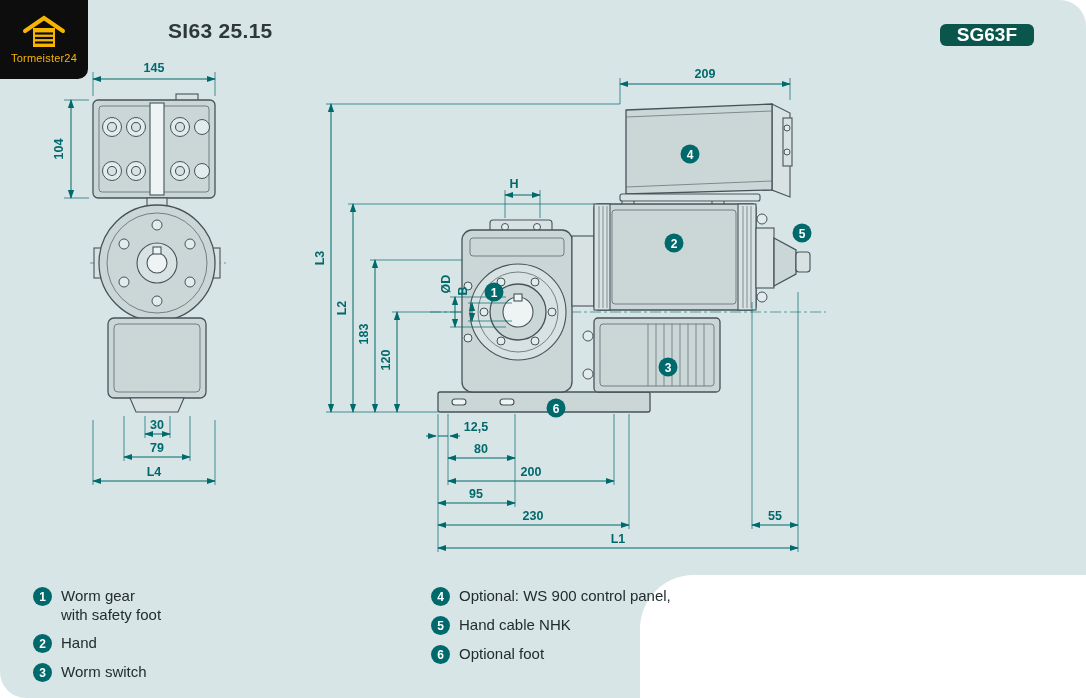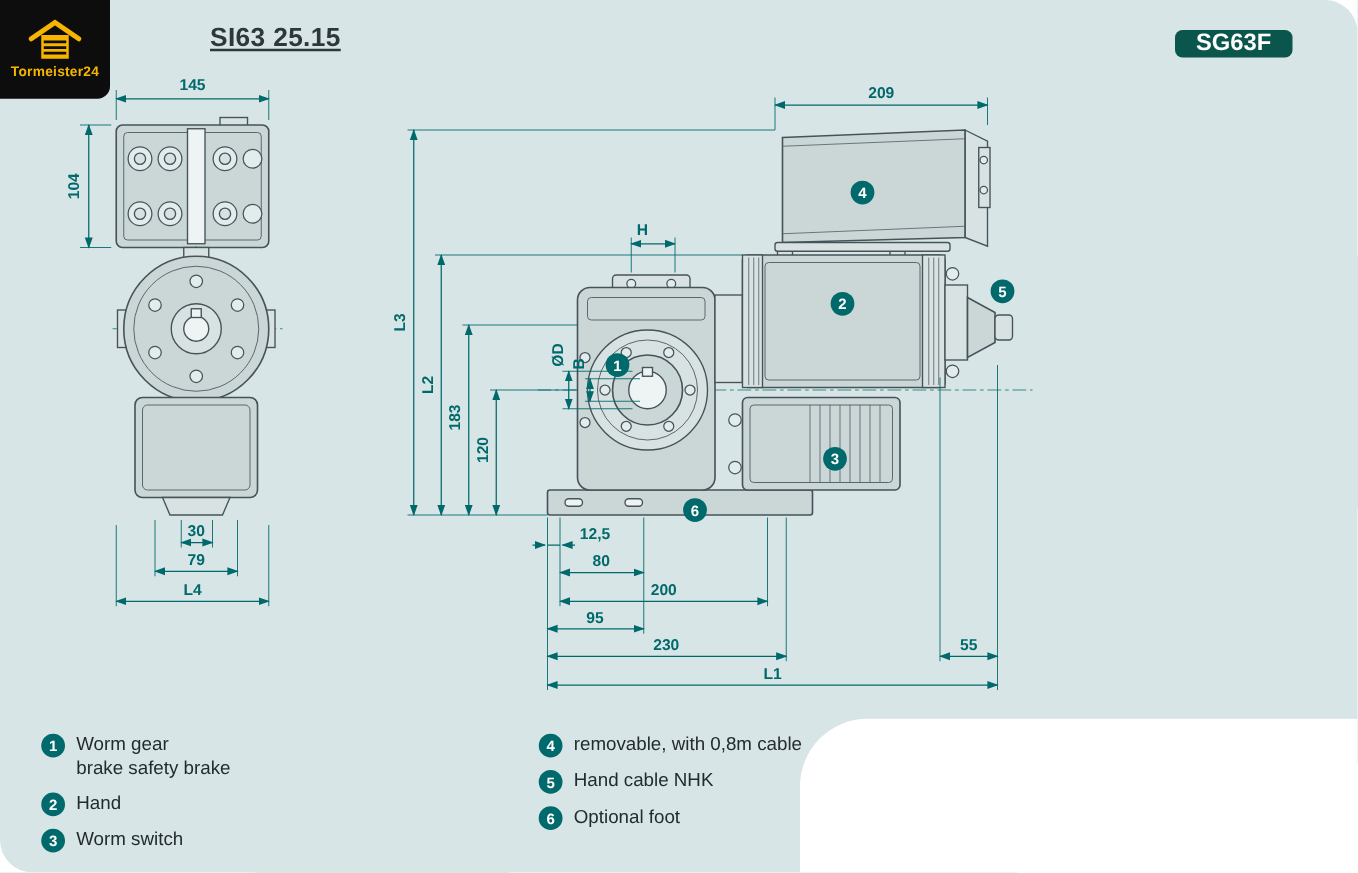--- a/index.html
+++ b/index.html
@@ -4,23 +4,23 @@
 <style>
   html,body{margin:0;padding:0}
   body{width:1086px;height:698px;background:#ffffff;position:relative;overflow:hidden;
        font-family:"Liberation Sans",sans-serif;}
   .sheet{position:absolute;inset:0;background:#d8e5e6;border-radius:26px;}
   .cutout{position:absolute;right:0;bottom:0;width:446px;height:123px;background:#ffffff;
           border-top-left-radius:54px;}
   .logo{position:absolute;left:0;top:0;width:88px;height:79px;background:#0d0d0d;
         border-bottom-right-radius:10px;display:flex;flex-direction:column;align-items:center;
         justify-content:center;z-index:5;}
-  .logo-text{color:#f7b500;font-size:11px;font-weight:700;margin-top:3px;letter-spacing:.2px;}
+  .logo-text{color:#f7b500;font-size:11px;font-weight:400;margin-top:3px;letter-spacing:.2px;}
   .title{position:absolute;left:168px;top:19px;font-size:21px;font-weight:700;color:#2e383b;
-         letter-spacing:.3px;z-index:5;text-decoration:underline;}
+         letter-spacing:.3px;z-index:5;}
   .model-badge{position:absolute;right:52px;top:24px;background:#0a564d;color:#fff;
          font-size:19px;font-weight:700;padding:0 17px;border-radius:6px;z-index:5;}
   .drawing{position:absolute;left:0;top:0;}
 
   
   .dim{stroke:#00696b;stroke-width:1;fill:none}
   .ext{stroke:#00696b;stroke-width:.7;fill:none}
   .cl{stroke:#00696b;stroke-width:.7;stroke-dasharray:11 3 3 3;fill:none;opacity:.85}
   .dtx{fill:#00696b;font:700 12.5px "Liberation Sans",sans-serif}
   .mid{text-anchor:middle}
@@ -323,41 +323,41 @@
 <div class="title">SI63 25.15</div>
 
 <div class="model-badge">SG63F</div>
 
 <div class="legend">
   <div class="legend-col">
     <div class="li">
       <span class="num-badge">1</span>
       <div class="lt">
         <span>Worm gear</span>
-        <span>brake safety brake</span>
+        <span>with safety foot</span>
       </div>
     </div>
     <div class="li">
       <span class="num-badge">2</span>
       <div class="lt">
         <span>Hand</span>
       </div>
     </div>
     <div class="li">
       <span class="num-badge">3</span>
       <div class="lt">
         <span>Worm switch</span>
       </div>
     </div>
   </div>
   <div class="legend-col">
     <div class="li">
       <span class="num-badge">4</span>
       <div class="lt">
-        <span>removable, with 0,8m cable</span>
+        <span>Optional: WS 900 control panel,</span>
       </div>
     </div>
     <div class="li">
       <span class="num-badge">5</span>
       <div class="lt">
         <span>Hand cable NHK</span>
       </div>
     </div>
     <div class="li">
       <span class="num-badge">6</span>

